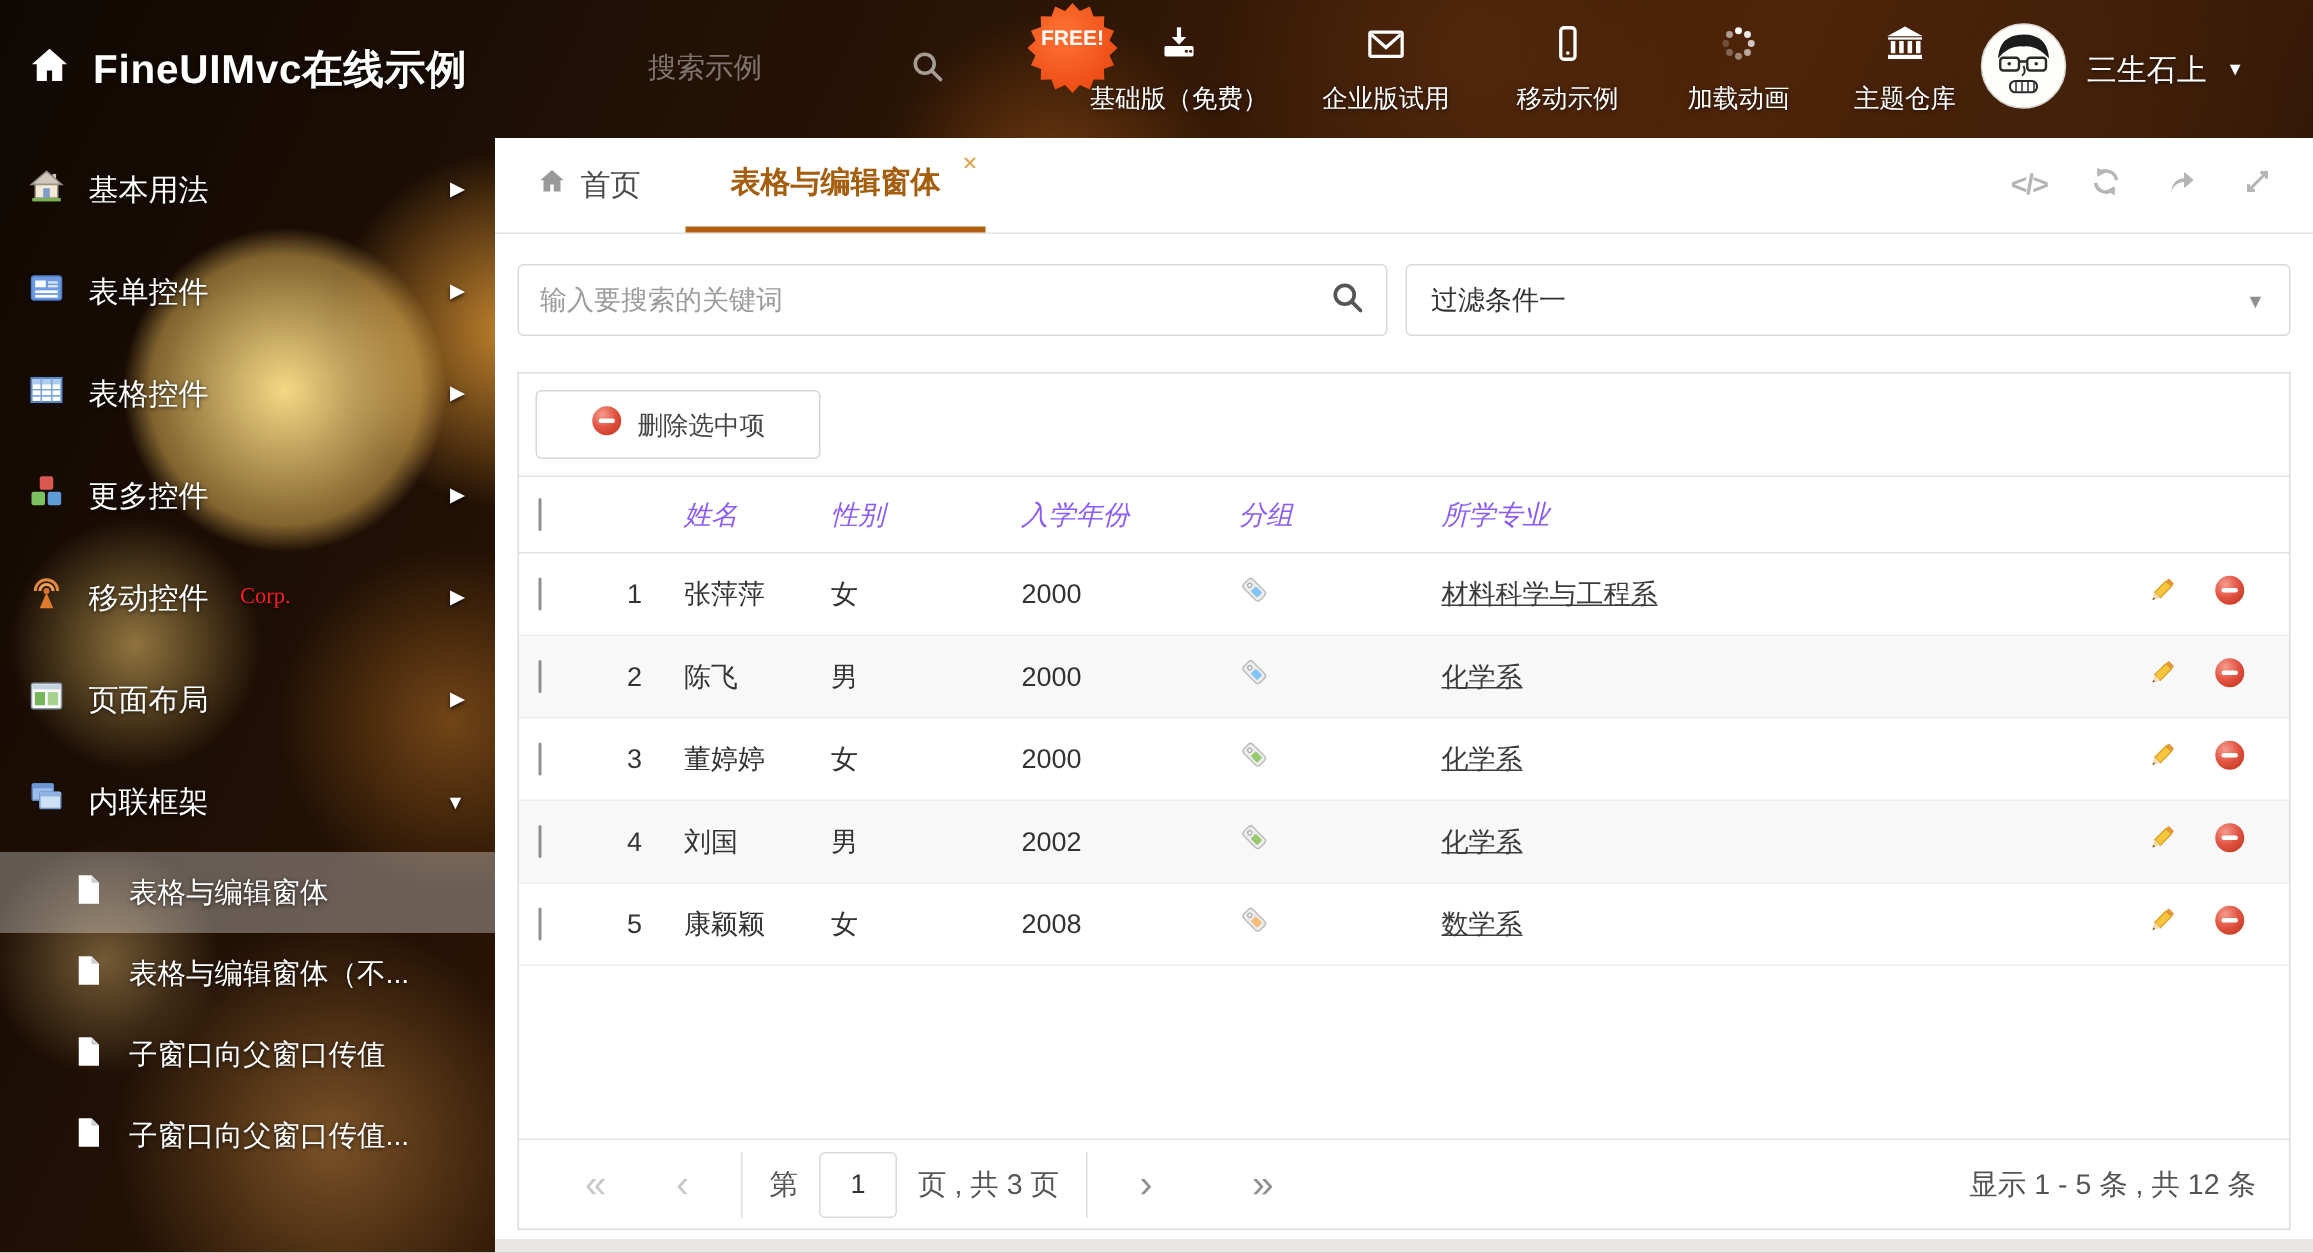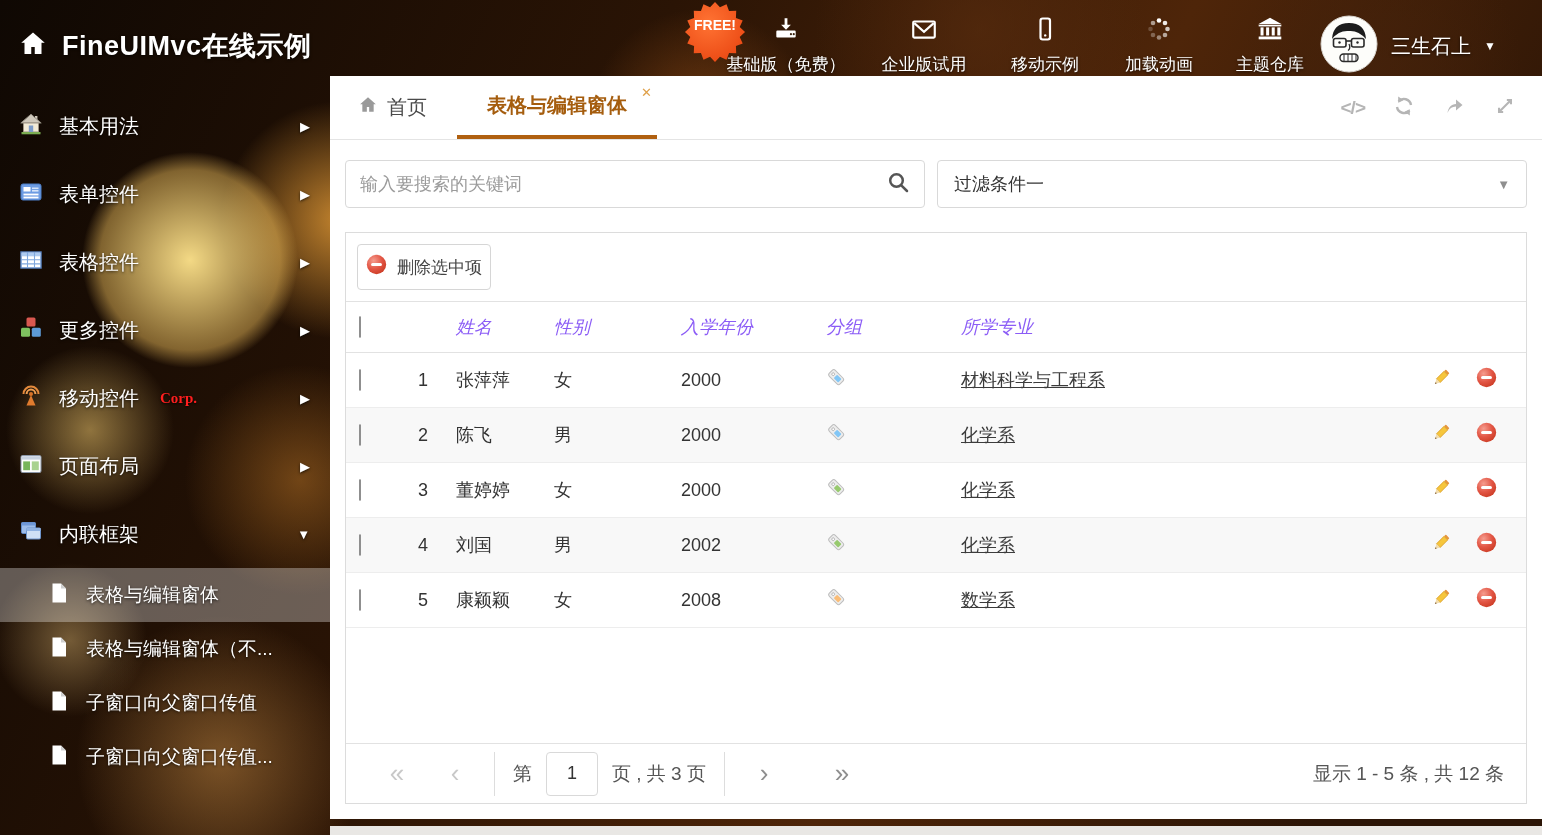--- a/index.html
+++ b/index.html
@@ -41,46 +41,46 @@
   .nav-item .lbl { font-size:17px; color:#fff; }
   .user { position:absolute; right:46px; top:0; height:92px; display:flex; align-items:center; gap:13px; }
   .user .uname { font-size:20px; text-shadow:0 1px 3px rgba(0,0,0,.7); }
   .user .caret { font-size:12px; }
 
   
   .sidebar { position:absolute; left:0; top:92px; width:330px; height:743px; color:#fff; }
   .sb-item { height:68px; display:flex; align-items:center; padding-left:18px; padding-right:20px; gap:15px; cursor:pointer; text-shadow:0 1px 3px rgba(0,0,0,.75); }
   .sb-item .lbl { font-size:20px; }
   .sb-item .arrow { margin-left:auto; font-size:13px; }
-  .sb-badge { color:#ff1f1f; font-weight:bold; font-size:15px; font-family:"Liberation Serif",serif; margin-left:6px; text-shadow:0 1px 2px rgba(0,0,0,.8); }
+  .sb-badge { color:#ff1f1f; font-weight:normal; font-size:15px; font-family:"Liberation Serif",serif; margin-left:6px; text-shadow:0 1px 2px rgba(0,0,0,.8); }
   .sb-sub { height:54px; display:flex; align-items:center; padding-left:48px; gap:16px; cursor:pointer; text-shadow:0 1px 3px rgba(0,0,0,.75); }
   .sb-sub .lbl { font-size:19px; }
   .sb-sub.sel { background:rgba(255,255,255,.32); }
 
   
-  .main { position:absolute; left:330px; top:76px; width:1212px; height:743px; background:#fff; }
+  .main { position:absolute; left:330px; top:92px; width:1212px; height:743px; background:#fff; }
   .tabbar { height:64px; border-bottom:1px solid #e4e4e4; display:flex; align-items:stretch; padding-left:28px; }
   .tab-home { display:flex; align-items:center; gap:9px; color:#4a4a4a; font-size:20px; cursor:pointer; }
   .tab-active { margin-left:30px; position:relative; display:flex; align-items:center; padding:0 30px; font-size:20px; font-weight:bold; color:#a55d0e; border-bottom:4px solid #b06010; cursor:pointer; }
   .tab-active .close { position:absolute; top:9px; right:5px; font-size:13px; font-weight:bold; color:#dfa049; cursor:pointer; }
   .tab-tools { margin-left:auto; display:flex; align-items:center; gap:27px; padding-right:26px; color:#b5b5b5; }
   .tab-tools .code { font-size:19px; font-weight:bold; letter-spacing:-1px; cursor:pointer; }
   .tab-tools svg { cursor:pointer; }
 
   .filter-row { display:flex; gap:12px; padding:20px 15px 0 15px; }
   .search-box { width:580px; height:48px; border:1px solid #d9d9d9; border-radius:4px; display:flex; align-items:center; padding:0 14px; }
   .search-box input { flex:1; border:none; outline:none; font-size:18px; color:#333; font-family:inherit; }
   .search-box input::placeholder { color:#9b9b9b; }
   .select-box { width:590px; height:48px; border:1px solid #d9d9d9; border-radius:4px; display:flex; align-items:center; padding:0 16px; cursor:pointer; }
   .select-box .val { flex:1; font-size:18px; color:#333; }
   .select-box .caret { color:#8f8f8f; font-size:13px; }
 
   .panel { margin:24px 15px 0 15px; height:572px; border:1px solid #dcdcdc; display:flex; flex-direction:column; background:#fff; }
   .panel-toolbar { display:flex; justify-content:space-between; align-items:center; padding:11px 11px; }
-  .btn { display:inline-flex; align-items:center; gap:10px; border:1px solid #d6d6d6; border-radius:4px; background:#fff; height:46px; padding:0 8px; font-size:17px; color:#444; cursor:pointer; font-family:inherit; }
+  .btn { display:inline-flex; align-items:center; gap:10px; border:1px solid #d6d6d6; border-radius:4px; background:#fff; height:46px; padding:0 36px; font-size:17px; color:#444; cursor:pointer; font-family:inherit; }
 
   .grid-header, .grid-row { display:flex; align-items:center; font-size:18px; }
   .grid-header { height:52px; border-top:1px solid #e2e2e2; border-bottom:1px solid #e2e2e2; color:#8b5cf6;font-style:italic; }
   .grid-row { height:55px; border-bottom:1px solid #ededed; color:#333; }
   .grid-row.alt { background:#f8f8f8; }
   .col-check { width:50px; padding-left:13px; }
   .col-num { width:40px; text-align:right; padding-right:8px; }
   .col-name { width:118px; padding-left:20px; }
   .col-gender { width:127px; }
   .col-year { width:145px; }
@@ -131,20 +131,29 @@
   <header class="topbar">
     <div class="brand">
       <span>
         <svg width="30" height="30" viewBox="0 0 24 24">
             <path d="M12 2.8 2.6 11h2.6v9h5.4v-5.6h2.8V20h5.4v-9h2.6z" fill="#fff"></path>
           </svg>
       </span>
       <span class="title">FineUIMvc在线示例</span>
     </div>
 
+    <div class="top-search">
+      <input placeholder="搜索示例" style="">
+      <span class="mag">
+        <svg width="24" height="24" viewBox="0 0 24 24" fill="none" stroke="#cfcac4" stroke-width="2.4" stroke-linecap="round">
+            <circle cx="10.5" cy="10.5" r="6.3"></circle>
+            <path d="M15.3 15.3 21 21"></path>
+          </svg>
+      </span>
+    </div>
 
     <div class="free-badge">
       <svg width="62" height="62" viewBox="0 0 64 64">
         <polygon fill="url(#gradBadge)" points="63,32 57.5,37.1 60.6,43.9 53.6,46.5 53.9,53.9 46.5,53.6 43.9,60.6 37.1,57.5 32,63 26.9,57.5 20.1,60.6 17.5,53.6 10.1,53.9 10.4,46.5 3.4,43.9 6.5,37.1 1,32 6.5,26.9 3.4,20.1 10.4,17.5 10.1,10.1 17.5,10.4 20.1,3.4 26.9,6.5 32,1 37.1,6.5 43.9,3.4 46.5,10.4 53.9,10.1 53.6,17.5 60.6,20.1 57.5,26.9"></polygon>
       </svg>
       <span>FREE!</span>
     </div>
 
     <nav class="top-nav">
       <div class="nav-item w140">

